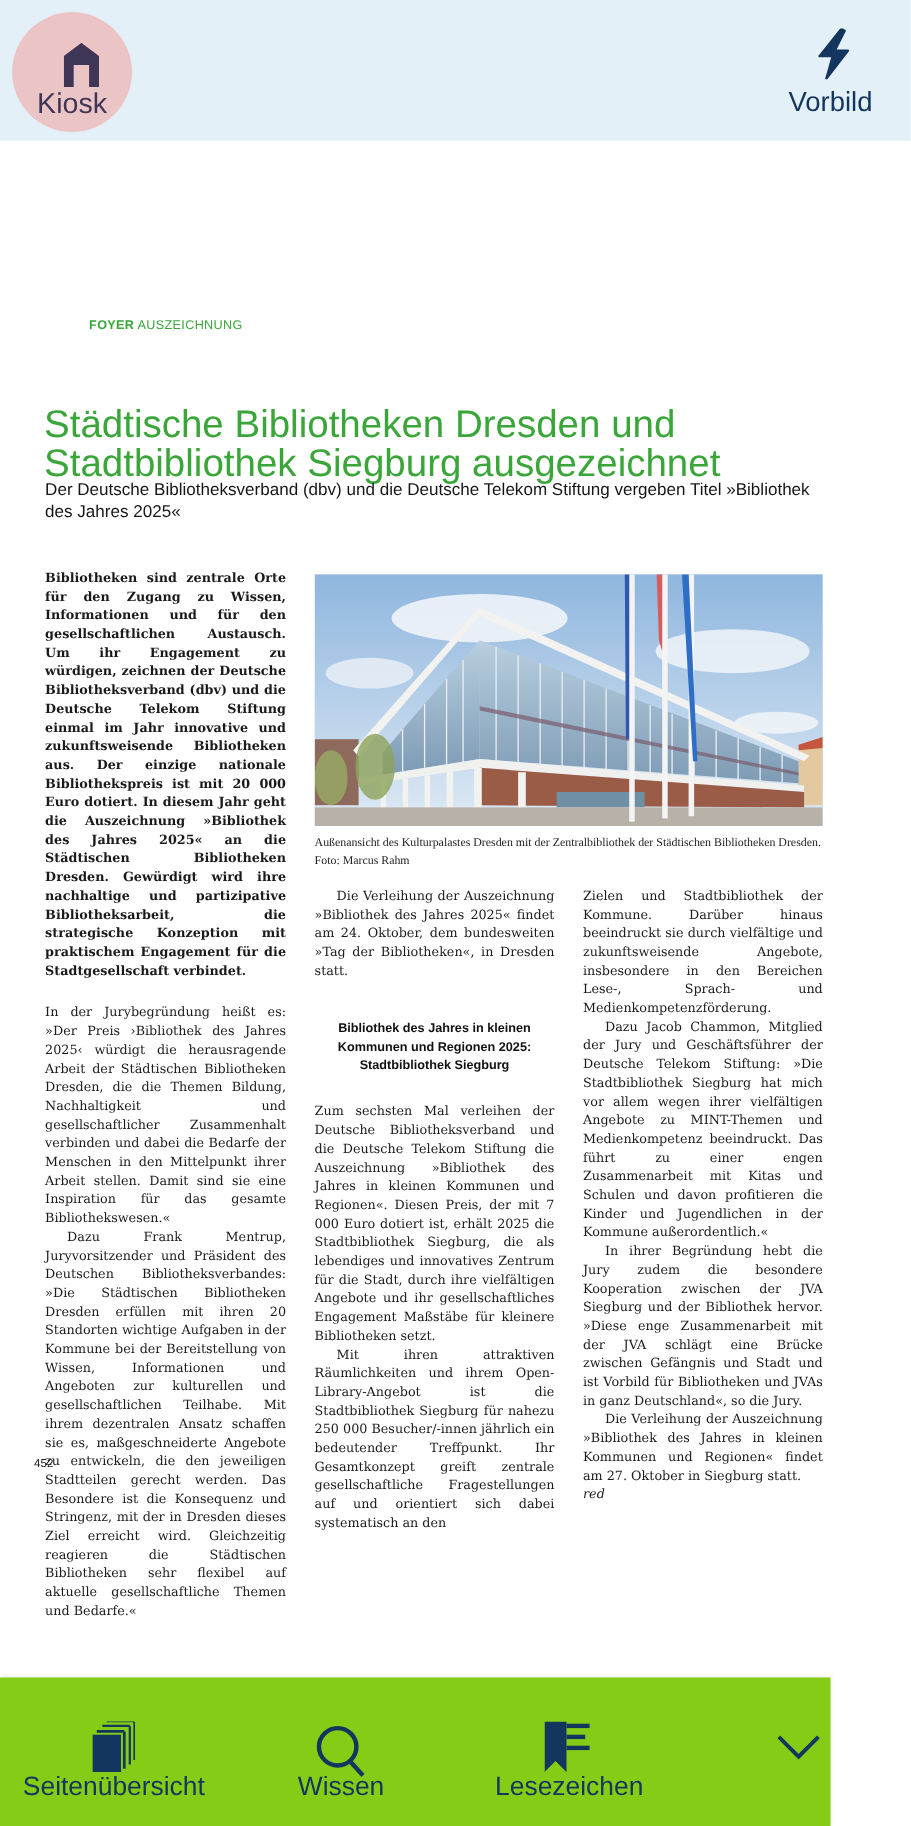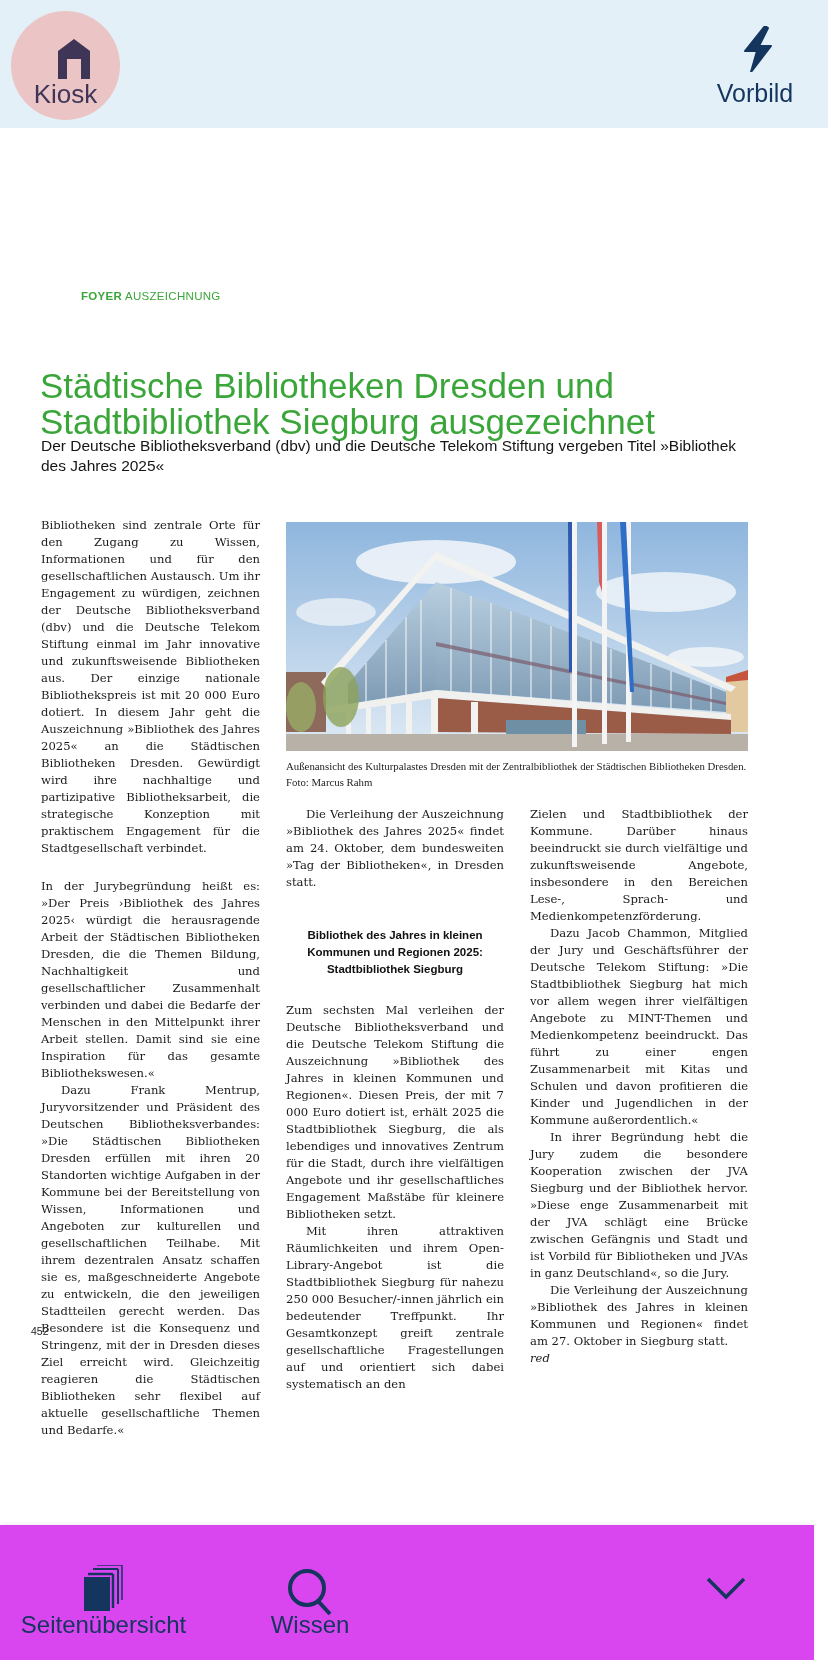--- a/index.html
+++ b/index.html
@@ -19,34 +19,34 @@
   .kicker { position: absolute; left: 41px; top: 290px; font-size: 11.5px; letter-spacing: 0.3px; color: #3aa63a; padding-left: 40px; }
   .kicker b { font-weight: bold; }
   .headline { position: absolute; left: 40px; top: 340px; width: 740px; font-size: 35px; line-height: 36px; color: #3aa63a; font-weight: normal; margin-top: 28px; }
   .dek { position: absolute; left: 41px; top: 436px; width: 720px; font-size: 15.5px; line-height: 20px; color: #151515; }
 
   .serif { font-family: "DejaVu Serif", "Liberation Serif", serif; }
   .col { position: absolute; font-size: 11.6px; line-height: 17px; color: #1a1a1a; text-align: justify; hyphens: auto; }
   .col p { margin: 0; }
   .col p.indent { text-indent: 20px; }
   .col p.gap { margin-top: 21px; }
-  .lead { font-weight: normal; }
+  .lead { font-weight: bold; }
   .col1 { left: 41px; top: 517px; width: 219px; }
   .col2 { left: 286px; top: 806px; width: 218px; }
   .col3 { left: 530px; top: 806px; width: 218px; }
   .subhead { font-family: "Liberation Sans", sans-serif; font-weight: bold; font-size: 11.5px; line-height: 17px; text-align: center; color: #111; margin: 36px 0 24px 0; }
   .sig { text-align: left; font-style: italic; margin-top: 4px; }
 
   .photo { position: absolute; left: 286px; top: 522px; width: 462px; height: 229px; overflow: hidden; background: #cfe0ef; }
   .caption { position: absolute; left: 286px; top: 758px; width: 462px; font-size: 10.8px; line-height: 16px; color: #1d1d1d; font-family: Liberation Serif, serif; }
 
   .pageno { position: absolute; left: 31px; top: 1325px; font-size: 10.5px; color: #222; }
 
   
-  .bottombar { position: absolute; left: 0; top: 1525px; width: 814px; height: 135px; background: #d946ef; box-shadow: 0 -2px 4px rgba(0,0,0,0.06); }
+  .bottombar { position: absolute; left: 0; top: 1525px; width: 755px; height: 135px; background: #84cc16; box-shadow: 0 -2px 4px rgba(0,0,0,0.06); }
   .bb-item { position: absolute; top: 0; height: 135px; cursor: pointer; }
   .bb-item svg { position: absolute; }
   .bb-label { position: absolute; top: 86px; left: 0; width: 100%; text-align: center; font-size: 24px; color: #14355e; white-space: nowrap; }
 </style>
 </head>
 <body>
 
 <div class="topbar">
   <div class="kiosk-btn">
     <svg width="32" height="40" viewBox="0 0 32 40">
@@ -185,19 +185,28 @@
     </svg>
     <div class="bb-label">Seitenübersicht</div>
   </div>
   <div class="bb-item" style="left:230px;width:160px;">
     <svg style="left:57px;top:43px;" width="46" height="48" viewBox="0 0 46 48">
       <circle cx="20" cy="20" r="17" fill="none" stroke="#14355e" stroke-width="4"></circle>
       <line x1="31" y1="33" x2="43" y2="46" stroke="#14355e" stroke-width="4"></line>
     </svg>
     <div class="bb-label">Wissen</div>
   </div>
+  <div class="bb-item" style="left:430px;width:175px;">
+    <svg style="left:65px;top:40px;" width="46" height="46" viewBox="0 0 46 46">
+      <path d="M0 0 L20 0 L20 46 L10 36 L0 46 Z" fill="#14355e"></path>
+      <rect x="20" y="2" width="21" height="4" fill="#14355e"></rect>
+      <rect x="20" y="12" width="17" height="4" fill="#14355e"></rect>
+      <rect x="20" y="22" width="21" height="4" fill="#14355e"></rect>
+    </svg>
+    <div class="bb-label">Lesezeichen</div>
+  </div>
   <div class="bb-item" style="left:690px;width:70px;">
     <svg style="left:16px;top:52px;" width="40" height="24" viewBox="0 0 40 24">
       <polyline points="2,2 20,20 38,2" fill="none" stroke="#14355e" stroke-width="3.5"></polyline>
     </svg>
     <div class="bb-label"></div>
   </div>
 </div>
 
 </body></html>

